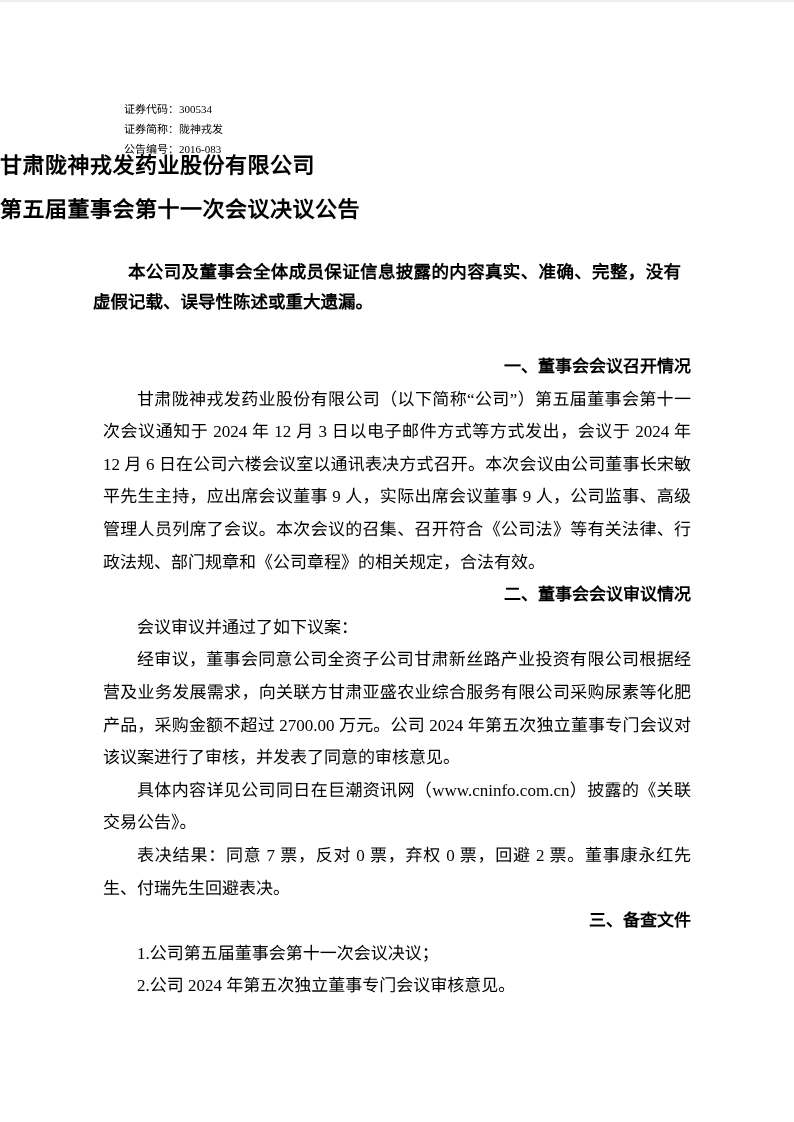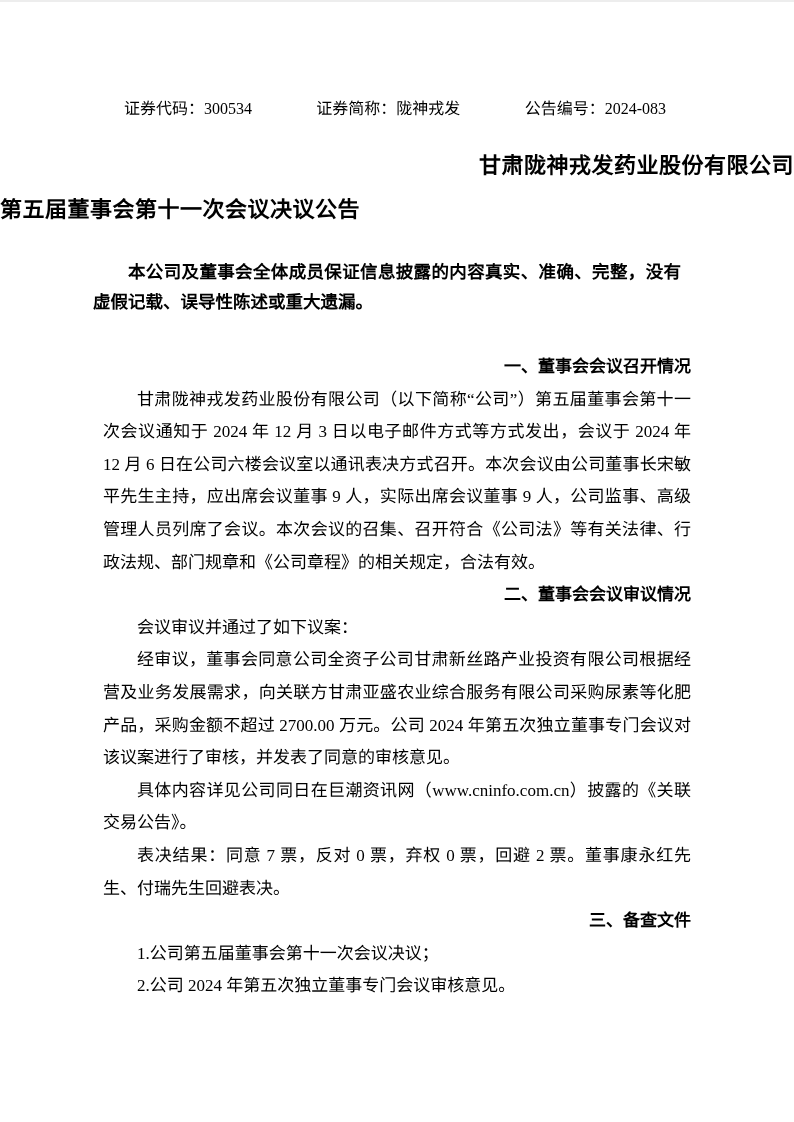--- a/index.html
+++ b/index.html
@@ -18,31 +18,32 @@
     border-top: 2px solid #ededed;
     box-sizing: border-box;
   }
   .doc-header {
     position: absolute;
     top: 97px;
     left: 124px;
     width: 542px;
     display: flex;
     justify-content: space-between;
-    font-size: 16px;
+    font-size: 11px;
     line-height: 20px;
     white-space: nowrap;
+    flex-direction: column;
   }
   .title-company {
     position: absolute;
     top: 150px;
     left: 0;
     width: 100%;
     margin: 0;
-    text-align: right;
+    text-align: left;
     font-size: 22px;
     font-weight: bold;
     line-height: 28px;
     letter-spacing: 0.5px;
   }
   .title-subject {
     position: absolute;
     top: 194px;
     left: 0;
     width: 100%;
@@ -84,21 +85,21 @@
   }
 </style>
 </head>
 <body>
 
 <div class="page">
 
   <div class="doc-header">
     <span>证券代码：300534</span>
     <span>证券简称：陇神戎发</span>
-    <span>公告编号：2024-083</span>
+    <span>公告编号：2016-083</span>
   </div>
 
   <h1 class="title-company">甘肃陇神戎发药业股份有限公司</h1>
   <h2 class="title-subject">第五届董事会第十一次会议决议公告</h2>
 
   <p class="disclaimer">本公司及董事会全体成员保证信息披露的内容真实、准确、完整，没有虚假记载、误导性陈述或重大遗漏。</p>
 
   <div class="doc-body">
     <p class="heading">一、董事会会议召开情况</p>
     <p>甘肃陇神戎发药业股份有限公司（以下简称“公司”）第五届董事会第十一次会议通知于 2024 年 12 月 3 日以电子邮件方式等方式发出，会议于 2024 年 12 月 6 日在公司六楼会议室以通讯表决方式召开。本次会议由公司董事长宋敏平先生主持，应出席会议董事 9 人，实际出席会议董事 9 人，公司监事、高级管理人员列席了会议。本次会议的召集、召开符合《公司法》等有关法律、行政法规、部门规章和《公司章程》的相关规定，合法有效。</p>

